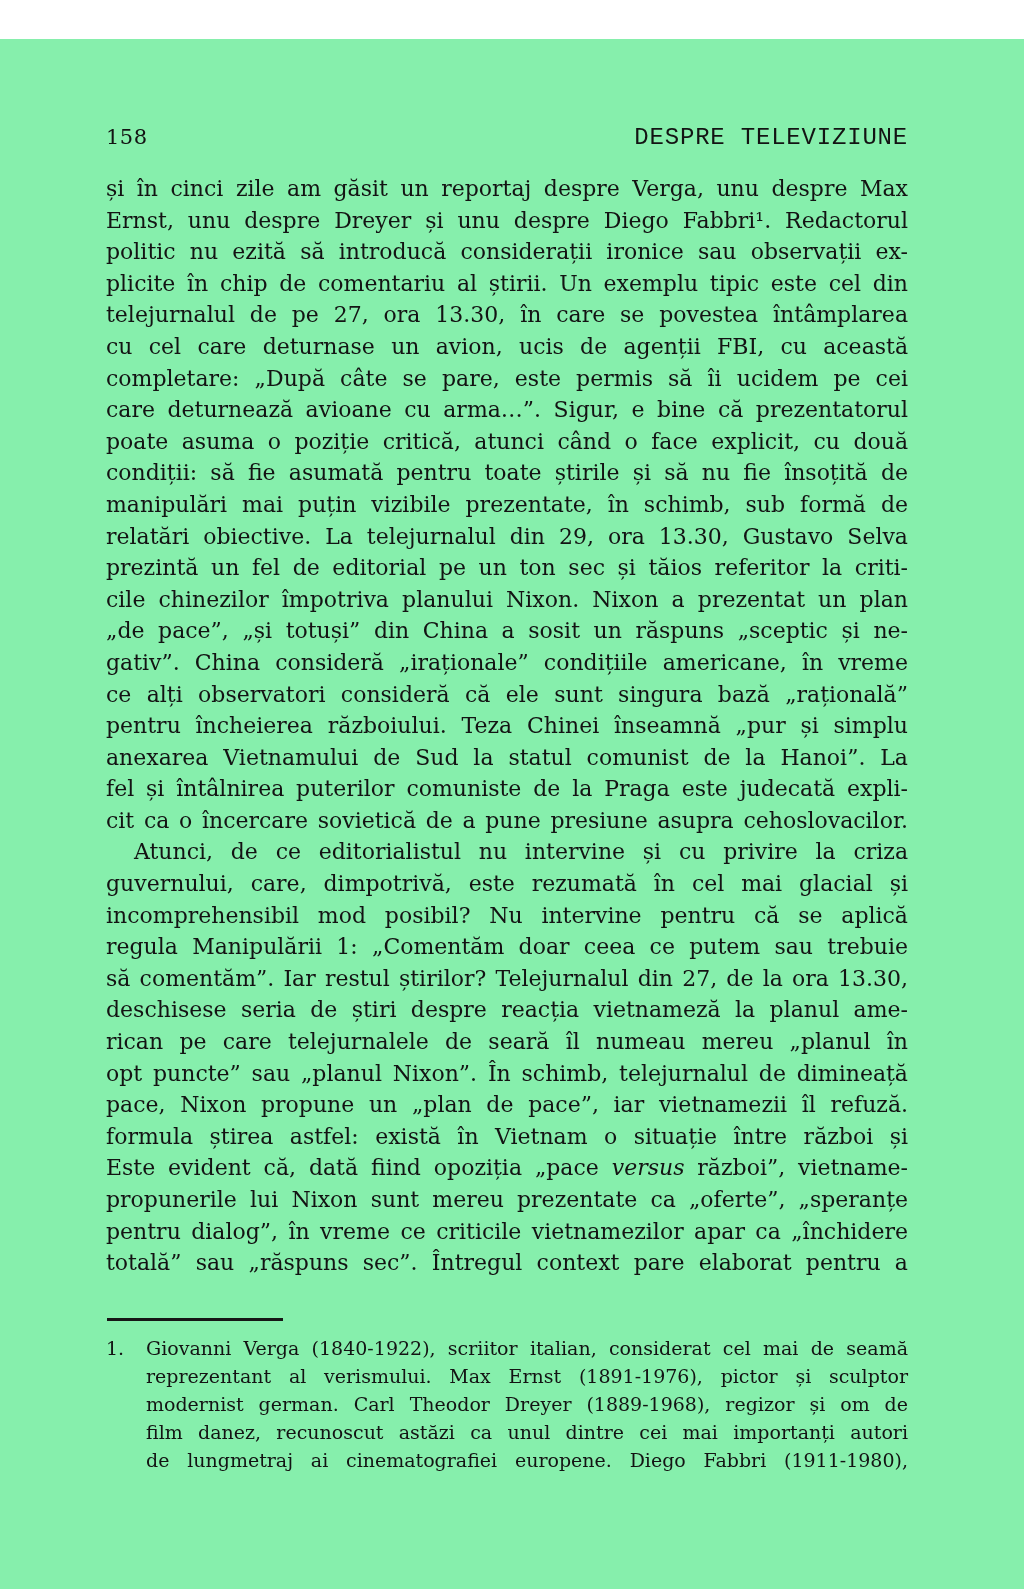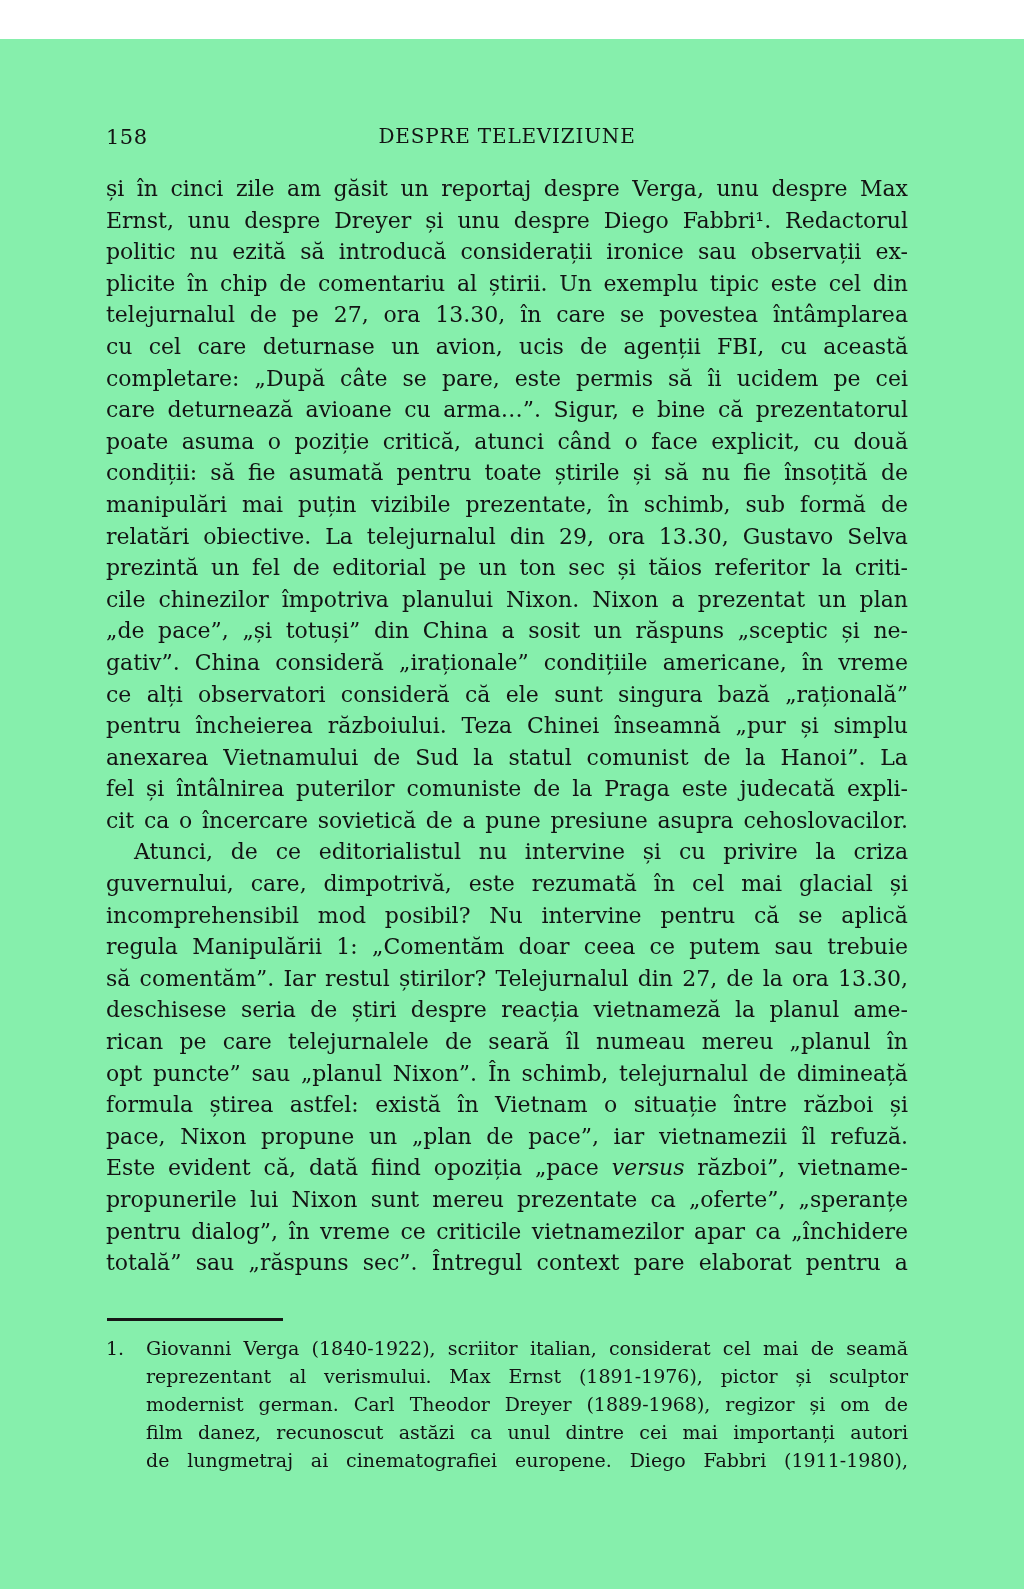--- a/index.html
+++ b/index.html
@@ -26,23 +26,24 @@
   }
   .page-number {
     position: absolute;
     left: 0;
     top: 1px;
     font-size: 21px;
     letter-spacing: 0.5px;
   }
   .running-title {
     display: block;
-    text-align: center;
-    font-size: 20px;
+    text-align: right;
+    font-size: 24px;
     letter-spacing: 0.8px;
+    font-family: Liberation Mono, monospace;
   }
   .text-block {
     position: absolute;
     left: 106px;
     top: 134px;
     width: 802px;
   }
   .paragraph { margin: 0; }
   .line {
     font-size: 22px;
@@ -119,22 +120,22 @@
         </div>
         <div class="paragraph indent">
           <div class="line j">Atunci, de ce editorialistul nu intervine și cu privire la criza</div>
           <div class="line j">guvernului, care, dimpotrivă, este rezumată în cel mai glacial și</div>
           <div class="line j">incomprehensibil mod posibil? Nu intervine pentru că se aplică</div>
           <div class="line j">regula Manipulării 1: „Comentăm doar ceea ce putem sau trebuie</div>
           <div class="line j">să comentăm”. Iar restul știrilor? Telejurnalul din 27, de la ora 13.30,</div>
           <div class="line j">deschisese seria de știri despre reacția vietnameză la planul ame-</div>
           <div class="line j">rican pe care telejurnalele de seară îl numeau mereu „planul în</div>
           <div class="line j">opt puncte” sau „planul Nixon”. În schimb, telejurnalul de dimineață</div>
+          <div class="line j">pace, Nixon propune un „plan de pace”, iar vietnamezii îl refuză.</div>
           <div class="line j">formula știrea astfel: există în Vietnam o situație între război și</div>
-          <div class="line j">pace, Nixon propune un „plan de pace”, iar vietnamezii îl refuză.</div>
           <div class="line j">Este evident că, dată fiind opoziția „pace <span class="it">versus</span> război”, vietname-</div>
           <div class="line j">propunerile lui Nixon sunt mereu prezentate ca „oferte”, „speranțe</div>
           <div class="line j">pentru dialog”, în vreme ce criticile vietnamezilor apar ca „închidere</div>
           <div class="line j">totală” sau „răspuns sec”. Întregul context pare elaborat pentru a</div>
         </div>
       </div>
     <div class="footnote-rule"></div>
     <div class="footnote">
       <span class="fn-marker">1.</span>
       <div id="footnote-lines">

